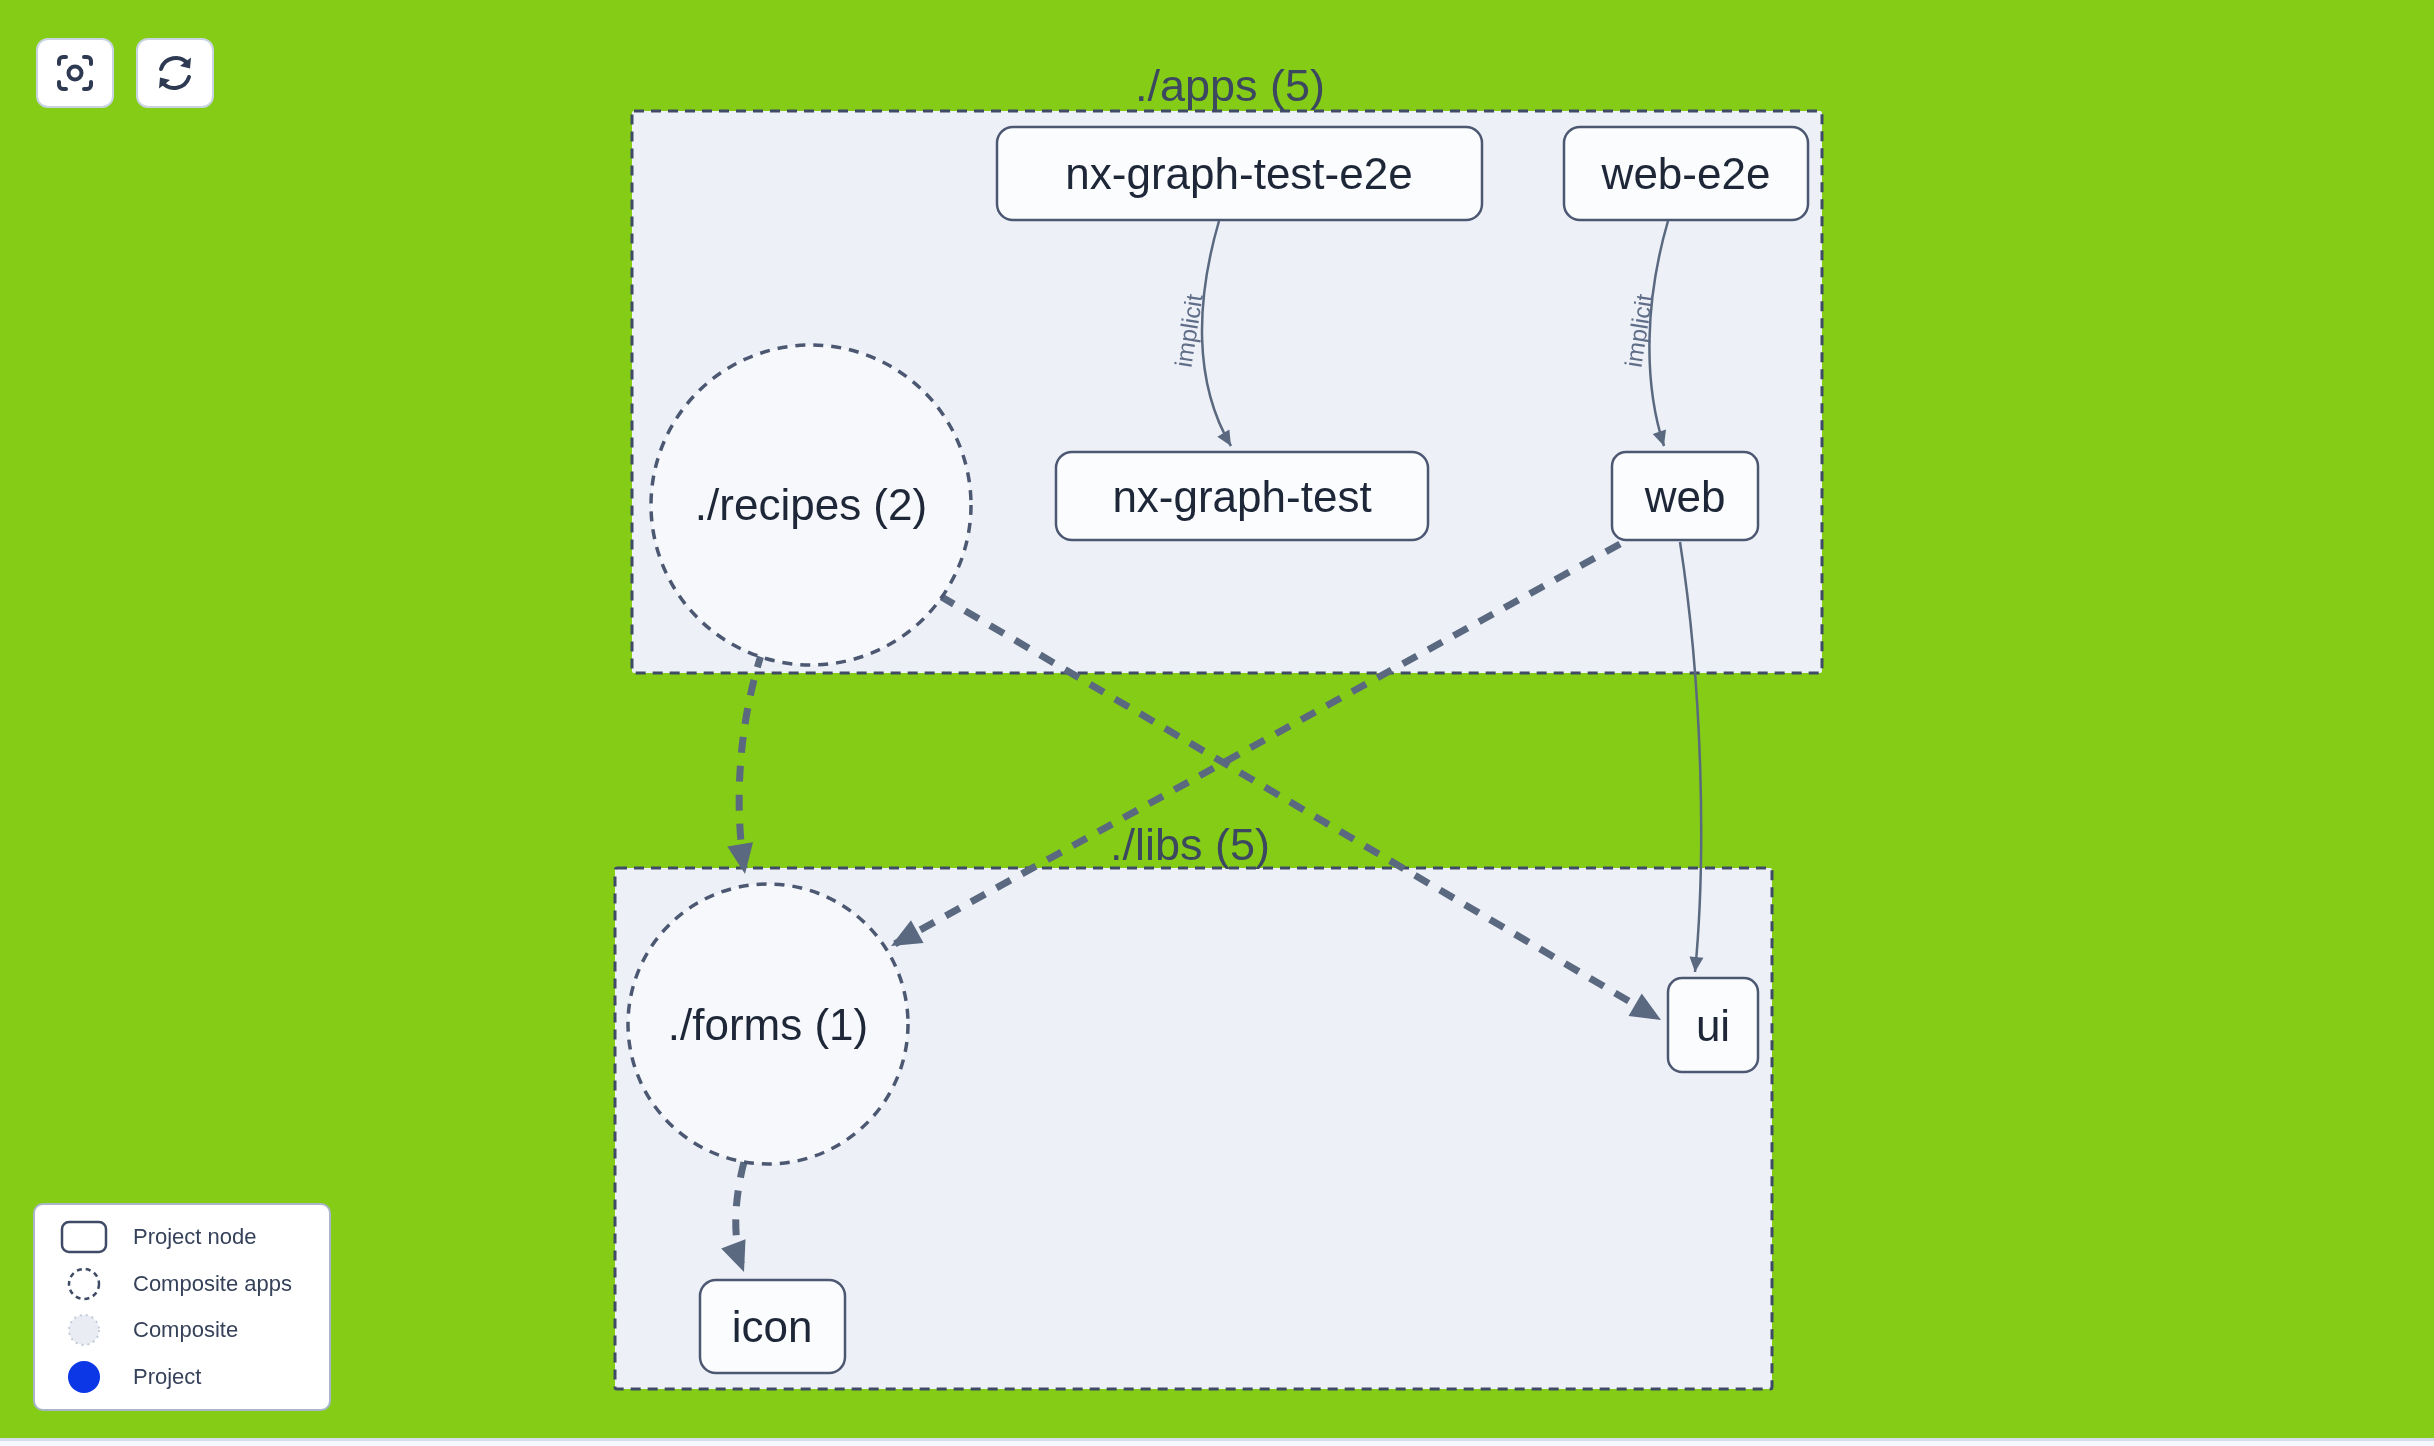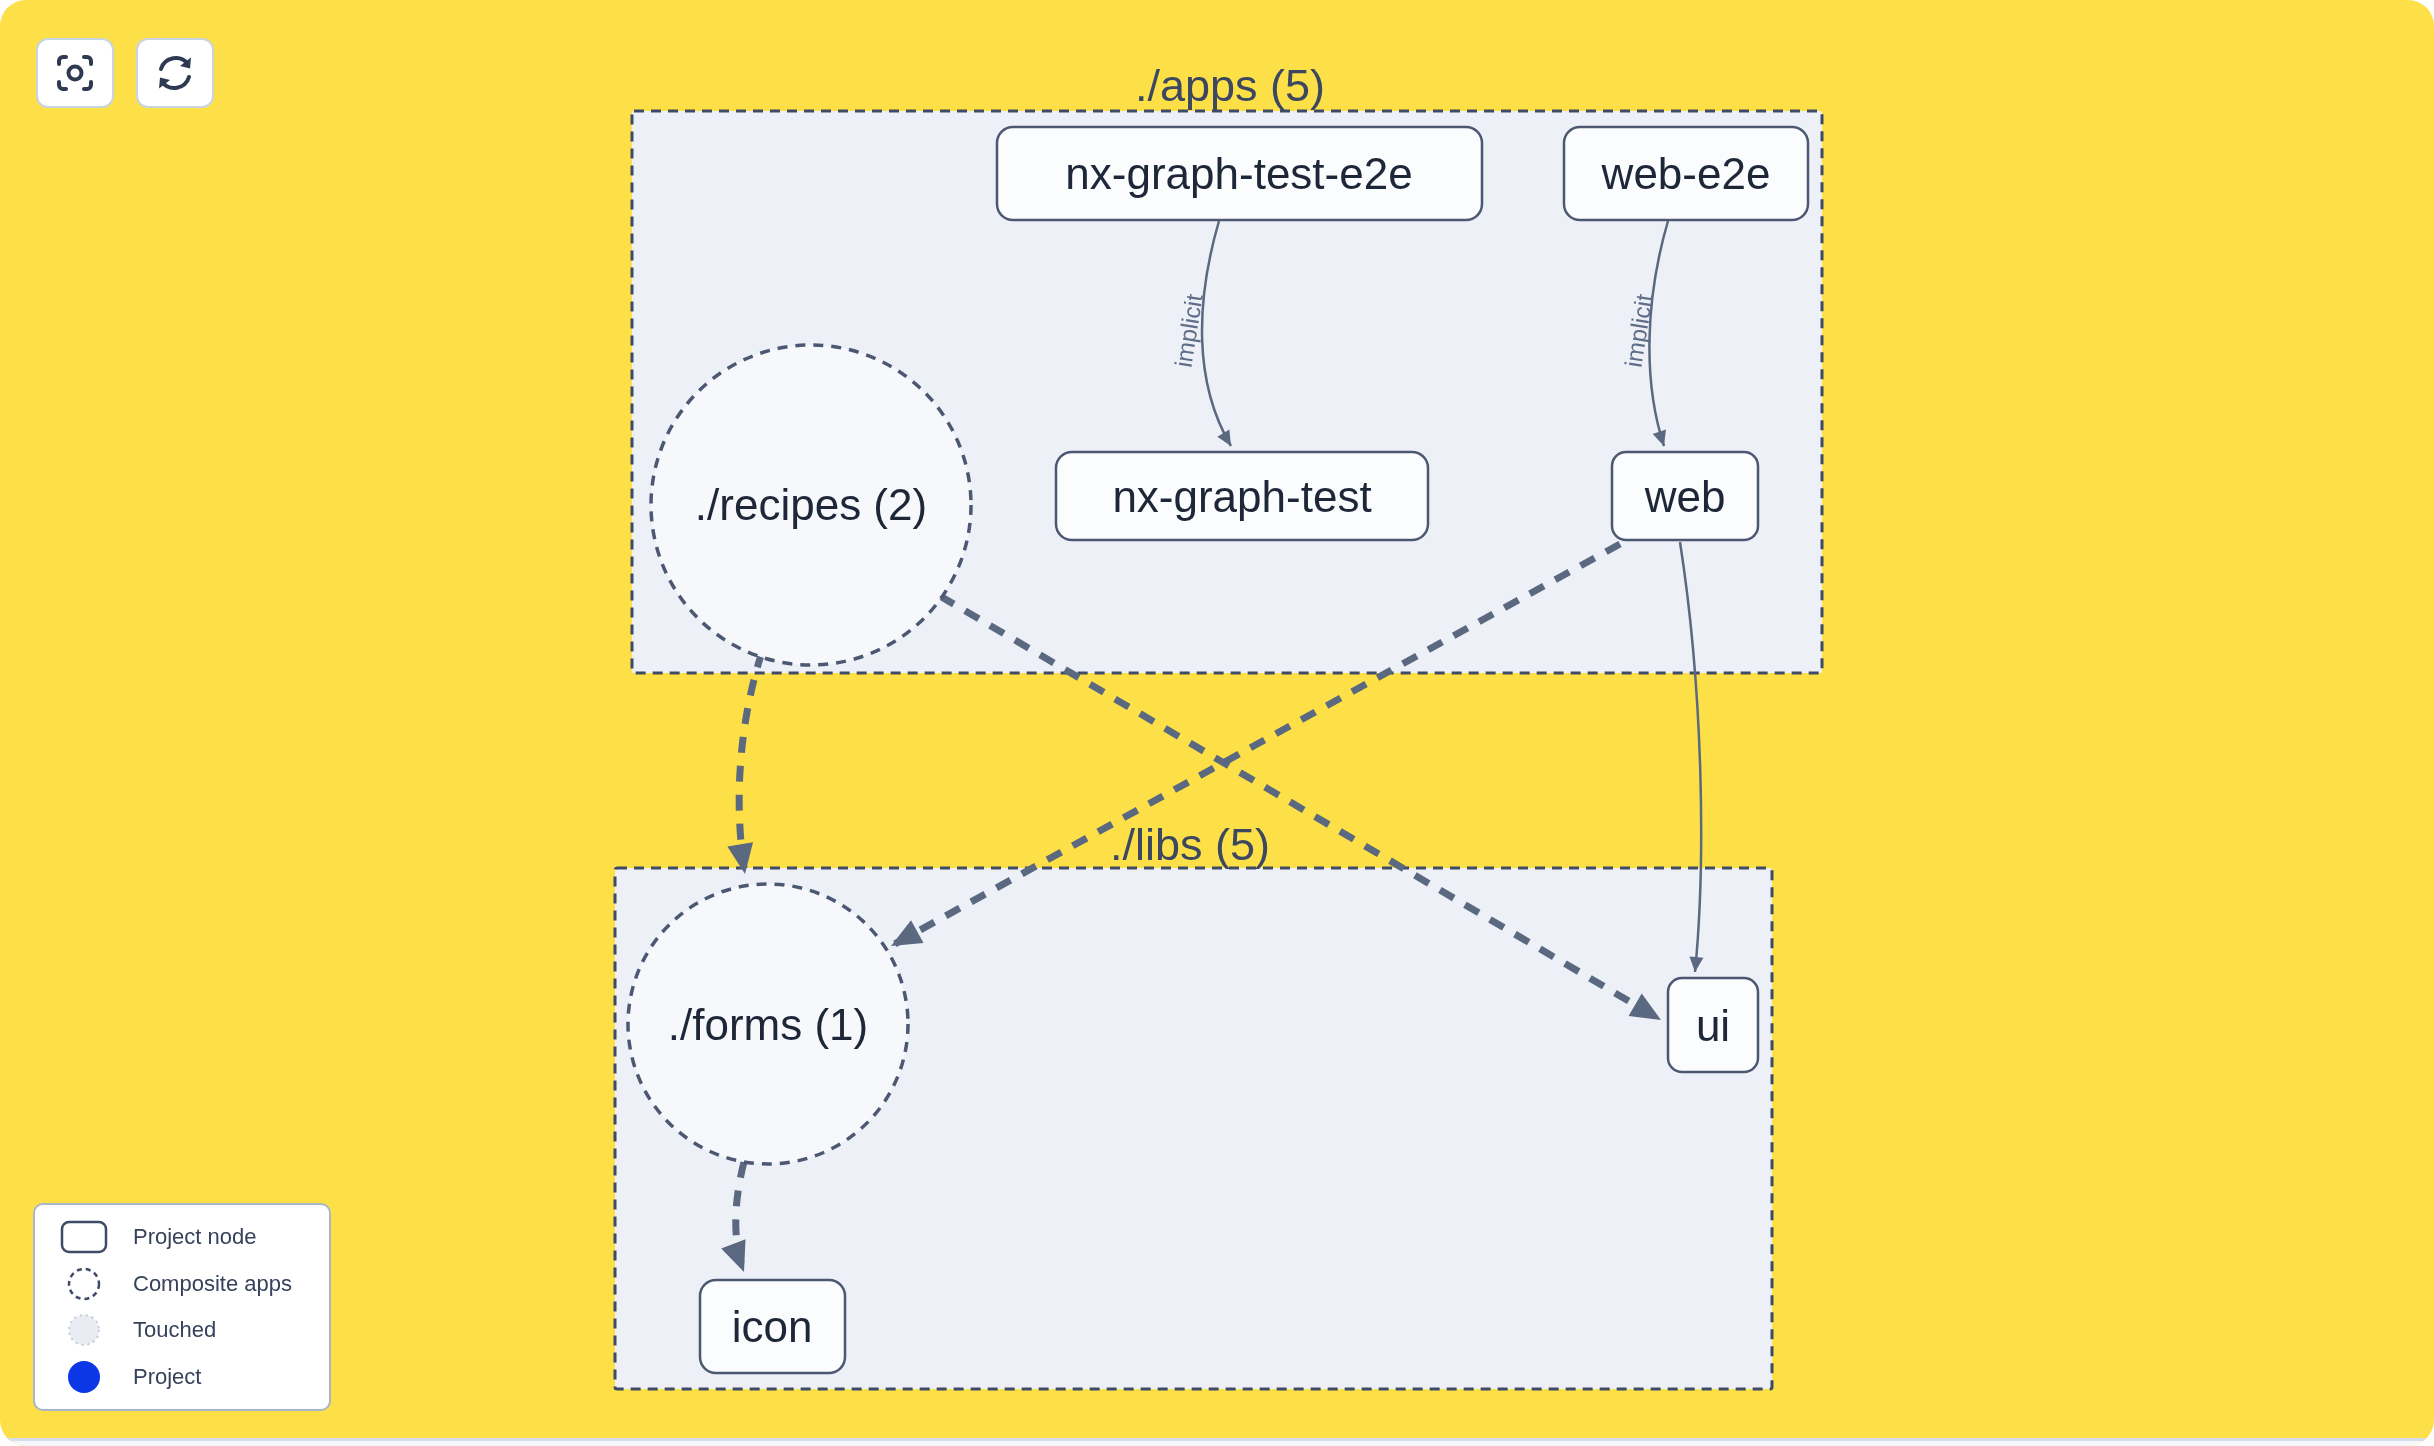--- a/index.html
+++ b/index.html
@@ -1,17 +1,17 @@
 <!DOCTYPE html>
 <html><head>
 <meta charset="utf-8">
 <style>
   html,body{margin:0;padding:0;background:#ffffff;}
   body{font-family:"Liberation Sans",sans-serif;}
-  .canvas{position:relative;width:2434px;height:1446px;background:#fde047;overflow:hidden;border-radius:26px;}
+  .canvas{position:relative;width:2434px;height:1446px;background:#84cc16;overflow:hidden;}
 
   
   .toolbar{position:absolute;top:38px;left:36px;display:flex;gap:22px;z-index:5;}
   .tool-btn{width:78px;height:70px;background:#ffffff;border:2px solid #c9d4e2;border-radius:12px;
             display:flex;align-items:center;justify-content:center;cursor:pointer;box-sizing:border-box;}
   .tool-btn svg{stroke:#2e3a52;fill:none;stroke-width:4;stroke-linecap:round;stroke-linejoin:round;}
 
   
   .graph-svg{position:absolute;left:0;top:0;}
   .group-rect{fill:#edf1f7;stroke:#3f4b66;stroke-width:3;stroke-dasharray:10 7;}
@@ -133,21 +133,21 @@
           </svg>
       </span>
       <span class="legend-label">Composite apps</span>
     </div>
     <div class="legend-row">
       <span class="legend-swatch">
         <svg width="40" height="40">
             <circle cx="20" cy="20" r="15" fill="#e9edf3" stroke="#c3cbd8" stroke-width="2" stroke-dasharray="2 4"></circle>
           </svg>
       </span>
-      <span class="legend-label">Touched</span>
+      <span class="legend-label">Composite</span>
     </div>
     <div class="legend-row">
       <span class="legend-swatch">
         <svg width="40" height="40">
             <circle cx="20" cy="20" r="16" fill="#0b37e7"></circle>
           </svg>
       </span>
       <span class="legend-label">Project</span>
     </div>
   </div>

